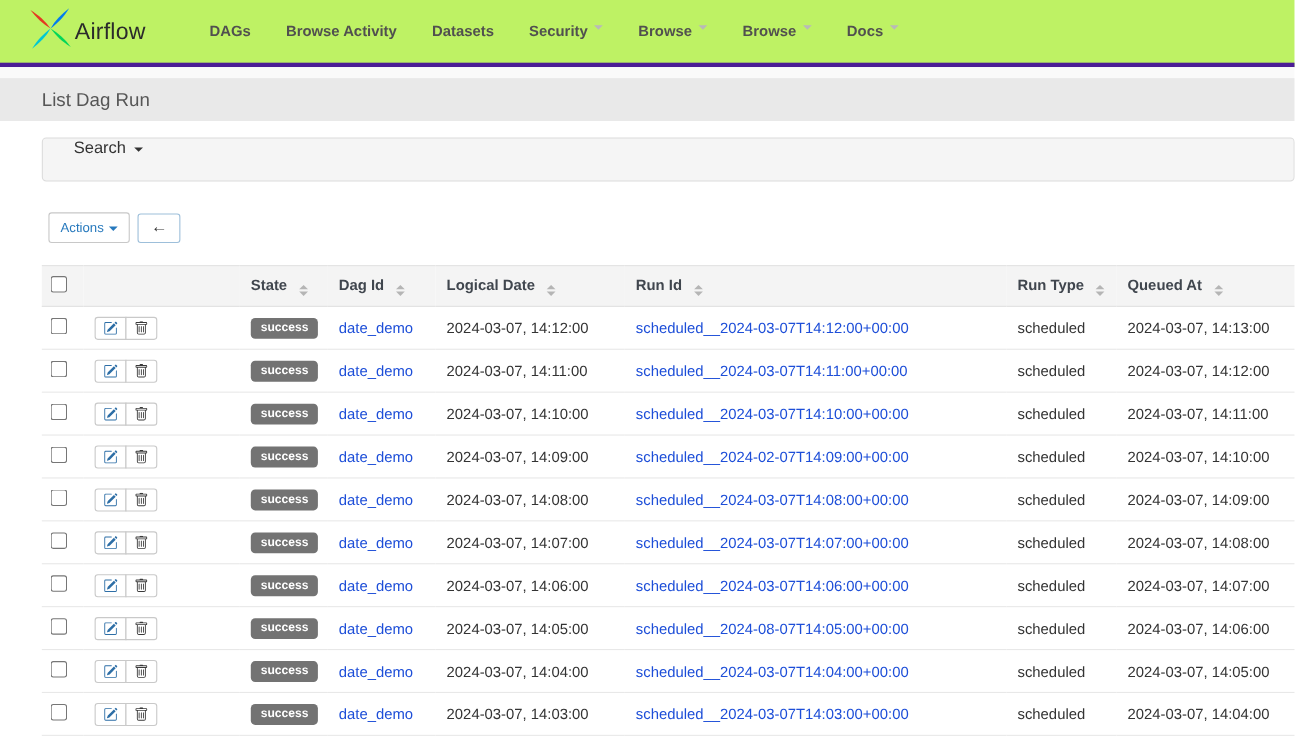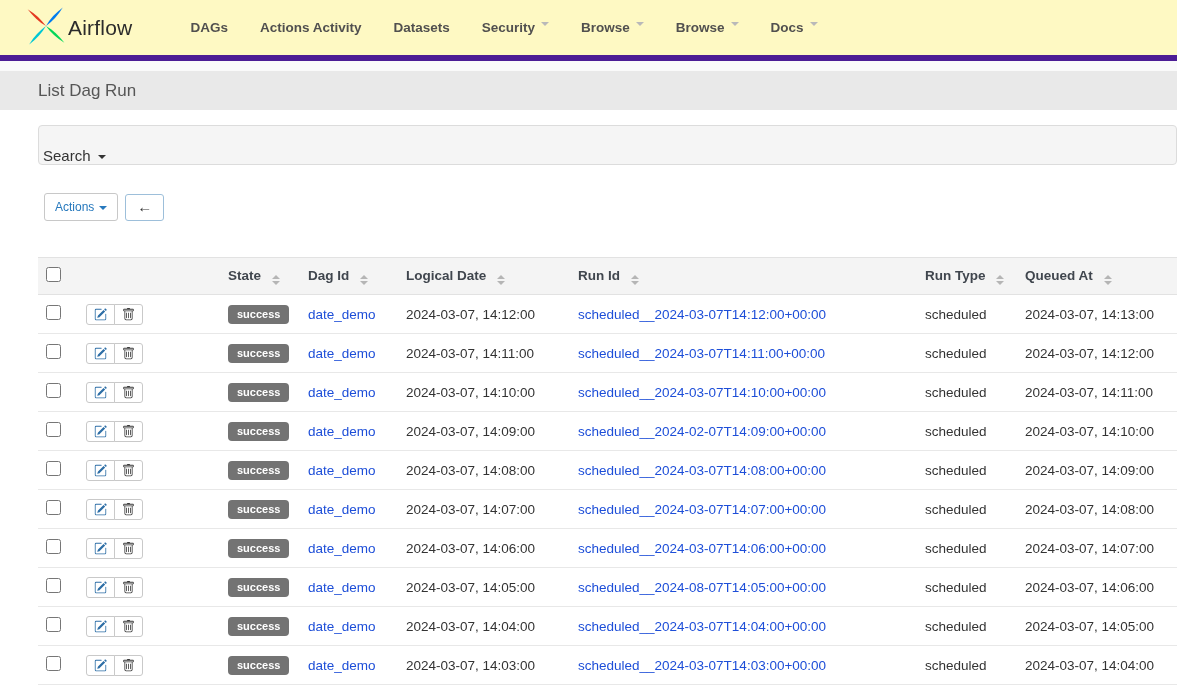--- a/index.html
+++ b/index.html
@@ -6,22 +6,22 @@
   html, body { width: 1177px; height: 685px; overflow: hidden; }
   body {
     font-family: "Liberation Sans", sans-serif;
     background: #ffffff;
     color: #333;
   }
 
   
   .navbar {
     height: 61px;
-    background: #fef9c3;
-    border-bottom: 6px solid #4c1d95;
+    background: #bef264;
+    border-bottom: 4px solid #4c1d95;
     display: flex;
     align-items: center;
     padding-left: 26px;
   }
   .brand {
     display: flex;
     align-items: center;
     gap: 2px;
     margin-right: 42px;
     cursor: pointer;
@@ -65,22 +65,22 @@
 
   
   .search-panel {
     margin: 15px 0 0 38px;
     width: 1139px;
     height: 40px;
     background: #f5f5f5;
     border: 1px solid #dcdcdc;
     border-radius: 4px;
     display: flex;
-    align-items: flex-end;
-    padding-left: 4px;
+    align-items: flex-start;
+    padding-left: 28px;
     cursor: pointer;
   }
   .search-label { font-size: 15px; color: #333; display: flex; align-items: center; gap: 7px; }
   .search-label .caret { border-top-color: #333; }
 
   
   .toolbar {
     margin: 28px 0 0 44px;
     display: flex;
     align-items: center;
@@ -103,21 +103,21 @@
   }
   .actions-btn .caret { border-top-color: #2779bd; margin-top: 1px; }
   .back-btn {
     font-size: 15px;
     color: #333;
     padding: 3px 11px 5px 11px;
     border-color: #9dbfda;
   }
 
   
-  .table-wrap { margin: 36px 0 0 38px; }
+  .table-wrap { margin: 20px 0 0 38px; }
   table { border-collapse: collapse; width: 1139px; table-layout: fixed; }
   col.c-check   { width: 38px; }
   col.c-actions { width: 142px; }
   col.c-state   { width: 80px; }
   col.c-dag     { width: 98px; }
   col.c-logical { width: 172px; }
   col.c-runid   { width: 347px; }
   col.c-runtype { width: 100px; }
   col.c-queued  { width: 162px; }
 
@@ -201,21 +201,21 @@
         <path fill="#00c7d4" d="M50 50 C34 62 20 76 8 96 C26 82 40 68 50 50 Z"></path>
       </svg>
     </span>
     <span class="brand-text">Airflow</span>
   </div>
   <div class="nav-items">
     <div class="nav-item">
       <span>DAGs</span>
     </div>
     <div class="nav-item">
-      <span>Actions Activity</span>
+      <span>Browse Activity</span>
     </div>
     <div class="nav-item">
       <span>Datasets</span>
     </div>
     <div class="nav-item">
       <span>Security</span>
       <span class="caret"></span>
     </div>
     <div class="nav-item">
       <span>Browse</span>

